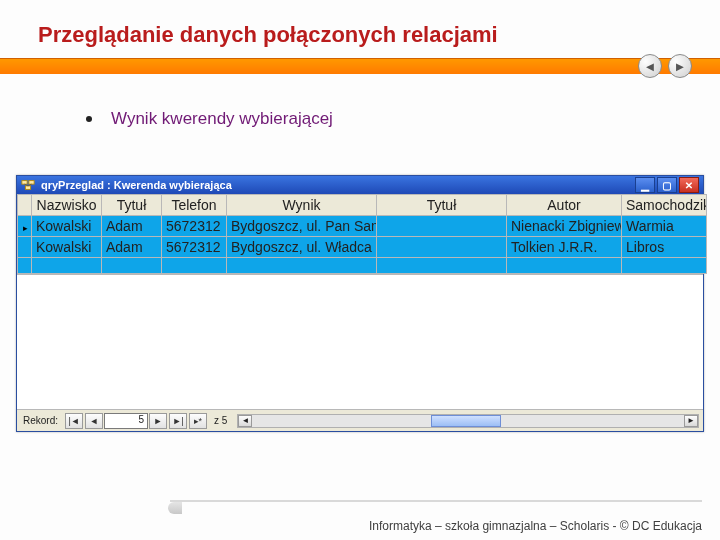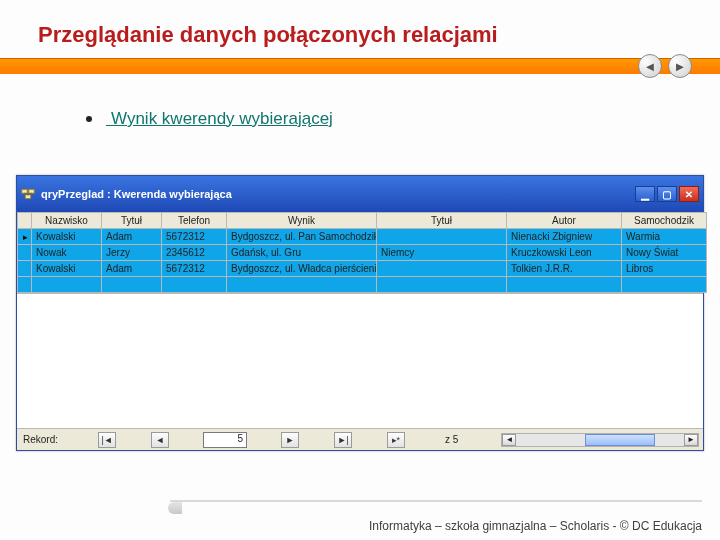--- a/index.html
+++ b/index.html
@@ -8,52 +8,52 @@
   .title { position:absolute; top:22px; left:38px; font-size:22px; font-weight:bold; color:#b91c1c; }
   .orange-bar { position:absolute; top:58px; left:0; width:720px; height:16px; background:linear-gradient(#ff9a00,#ff7a00); box-shadow:0 1px 0 #d06000 inset; }
   .nav-prev, .nav-next {
     position:absolute; top:54px; width:24px; height:24px; border-radius:50%;
     background:radial-gradient(circle at 30% 30%, #fefefe, #cfcfcf);
     border:1px solid #8a8a8a; display:flex; align-items:center; justify-content:center;
     font-size:13px; color:#555;
   }
   .nav-prev { right:58px; }
   .nav-next { right:28px; }
-  .bullet { position:absolute; top:108px; left:86px; font-size:18px; color:#0f766e;text-decoration:underline; }
+  .bullet { position:absolute; top:108px; left:86px; font-size:18px; color:#701a75; }
   .bullet .dot { display:inline-block; width:6px; height:6px; background:#222; border-radius:50%; margin-right:14px; vertical-align:middle;}
   .bullet-text { vertical-align:middle; font-size:17px; }
 
   .access-window { position:absolute; top:175px; left:16px; width:688px; border:1px solid #2a4ea0; box-shadow:0 0 2px rgba(0,0,0,.3); background:#fff;}
   .titlebar {
-    height:36px; background:linear-gradient(#3a74e0,#1e49b6);
+    height:18px; background:linear-gradient(#3a74e0,#1e49b6);
     display:flex; align-items:center; padding:0 4px; color:#fff;
     font-size:11px; font-weight:bold;
   }
   .titlebar .tb-icon { width:14px; height:14px; margin-right:6px; display:flex; align-items:center; justify-content:center;}
   .titlebar .tb-icon svg { width:14px; height:14px; }
   .titlebar .spacer { flex:1; }
   .win-btn { width:20px; height:16px; margin-left:2px; display:flex; align-items:center; justify-content:center; font-size:10px; cursor:default;}
   .win-min { background:linear-gradient(#5b8ef0,#2a60cc); border:1px solid #1a3f90; color:#fff;}
   .win-max { background:linear-gradient(#5b8ef0,#2a60cc); border:1px solid #1a3f90; color:#fff;}
   .win-close { background:linear-gradient(#f26a5a,#c83020); border:1px solid #8a1c10; color:#fff;}
 
-  table.grid { border-collapse:collapse; width:100%; font-size:10px; color:#222; table-layout:fixed;}
+  table.grid { border-collapse:collapse; width:100%; font-size:14px; color:#222; table-layout:fixed;}
   table.grid th, table.grid td {
     border:1px solid #b8b8b8; padding:2px 4px; height:16px; overflow:hidden; white-space:nowrap; text-overflow:clip;
     background:#0ea5e9;
   }
   table.grid th { background:#ece9d8; font-weight:normal; text-align:center; position:relative;}
   col.selector { width:14px; }
   td.row-selector { background:#ece9d8; border-right:1px solid #999;}
   tr.active td.row-selector::before { content:"▸"; font-size:9px; color:#000; padding-left:1px;}
   .filler { height:135px; background:#fff; border-top:1px solid #b8b8b8;}
 
   .nav-footer {
     height:22px; background:#ece9d8; border-top:1px solid #b8b8b8;
-    display:flex; align-items:center; font-size:10px; color:#222;gap:33px;
+    display:flex; align-items:center; font-size:10px; color:#222;
   }
   .nav-footer .lbl { padding:0 6px;}
   .nav-btn {
     width:18px; height:16px; border:1px solid #9a9a9a; background:linear-gradient(#fdfdfd,#e2e2e2);
     margin:0 1px; display:flex; align-items:center; justify-content:center; font-size:9px; color:#333;
   }
   .rec-box {
     width:44px; height:16px; border:1px solid #7a7a7a; background:#fff; text-align:right; padding:0 3px; font-size:10px;
   }
   .hscroll { flex:1; margin:0 4px; height:14px; background:#e6e6e6; border:1px solid #b0b0b0; position:relative;}
@@ -135,30 +135,20 @@
             <td>Kowalski</td>
             <td>Adam</td>
             <td>5672312</td>
             <td>Bydgoszcz, ul. Pan Samochodzik i niesamowity dwór</td>
             <td></td>
             <td>Nienacki Zbigniew</td>
             <td>Warmia</td>
           </tr>
           <tr>
             <td class="row-selector"></td>
-            <td>Nowak</td>
-            <td>Jerzy</td>
-            <td>2345612</td>
-            <td>Gdańsk, ul. Gru</td>
-            <td>Niemcy</td>
-            <td>Kruczkowski Leon</td>
-            <td>Nowy Świat</td>
-          </tr>
-          <tr>
-            <td class="row-selector"></td>
             <td>Kowalski</td>
             <td>Adam</td>
             <td>5672312</td>
             <td>Bydgoszcz, ul. Władca pierścieni, drużyna pierścienia</td>
             <td></td>
             <td>Tolkien J.R.R.</td>
             <td>Libros</td>
           </tr>
           <tr>
             <td class="row-selector"></td>

